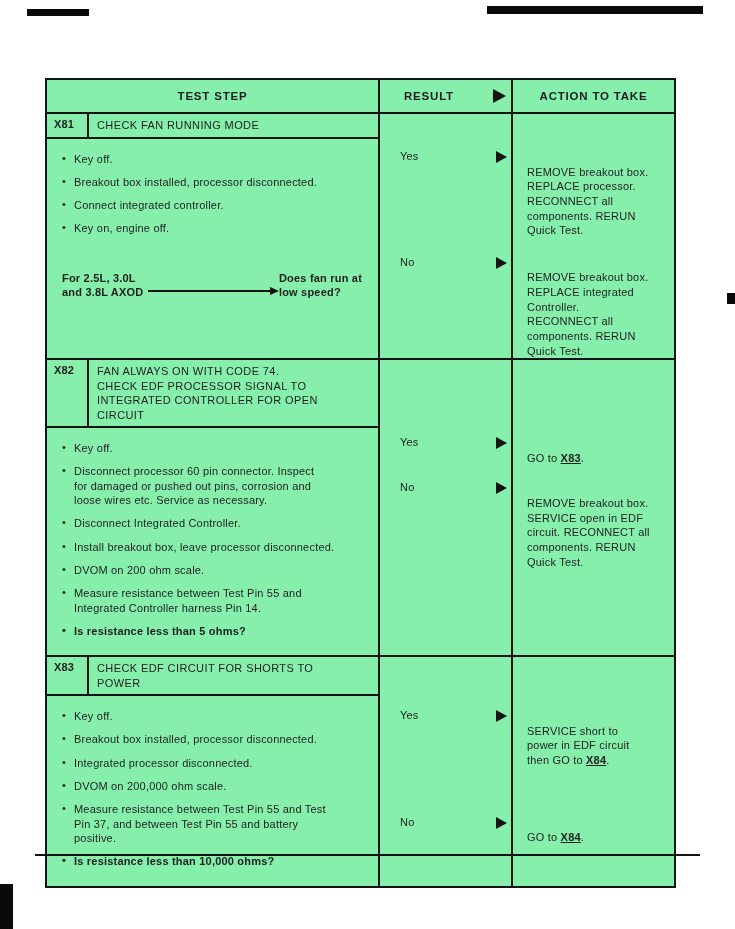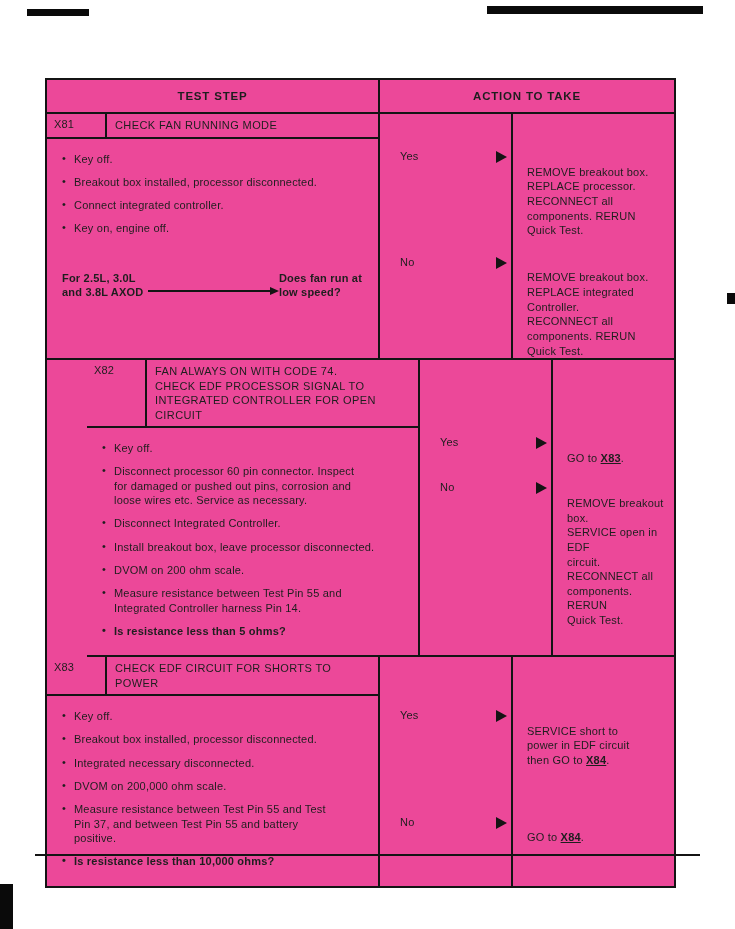--- a/index.html
+++ b/index.html
@@ -10,40 +10,40 @@
     color: #1e1e1e;
     position: relative;
     overflow: hidden;
     letter-spacing: 0.2px;
   }
   .artifact { position: absolute; background: #0a0a0a; }
   .table {
     position: absolute;
     left: 45px; top: 78px; width: 631px;
     border: 2px solid #141414;
-    background: #ec4899;
+    background: #86efac;
   }
   .hdr { display: flex; height: 34px; border-bottom: 2px solid #141414;
          font-weight: bold; font-size: 11.5px; letter-spacing: 0.8px; }
   .hdr .c1 { width: 333px; border-right: 2px solid #141414;
              display: flex; align-items: center; justify-content: center; }
   .hdr .c2 { width: 133px; border-right: 2px solid #141414;
              display: flex; align-items: center; justify-content: space-between;
              padding: 0 5px 0 24px; }
   .hdr .c3 { flex: 1; display: flex; align-items: center; justify-content: center; border-radius: 15px; }
   .tri { width: 0; height: 0; border-left: 13px solid #141414;
          border-top: 7px solid transparent; border-bottom: 7px solid transparent;
          flex: 0 0 auto; }
   .tri-sm { border-left-width: 11px; border-top-width: 6px; border-bottom-width: 6px;
             margin-top: 1px; }
   .step { display: flex; border-bottom: 2px solid #141414; }
   .step:last-child { border-bottom: none; }
   .test-cell { width: 333px; border-right: 2px solid #141414; }
   .title-row { display: flex; border-bottom: 2px solid #141414; }
-  .step-id { width: 60px; border-right: 2px solid #141414; font-weight: normal;
+  .step-id { width: 42px; border-right: 2px solid #141414; font-weight: bold;
              font-size: 11px; padding: 4px 0 4px 7px; }
   .step-title { flex: 1; font-size: 11px; padding: 4px 8px 4px 8px;
                 white-space: pre-line; line-height: 1.32; letter-spacing: 0.4px; }
   .bullets { list-style: none; padding: 13px 10px 8px 15px; }
   .bullets li { position: relative; padding-left: 12px; margin-bottom: 9px;
                 font-size: 11px; line-height: 1.3; white-space: pre-line; }
   .bullets li::before { content: "•"; position: absolute; left: 0; top: -1px; }
   .bullets li.b { font-weight: bold; }
   .qrow { display: flex; align-items: flex-end; font-weight: bold; font-size: 11px;
           line-height: 1.3; padding: 0 16px 0 15px; margin-top: 18px; }
@@ -57,21 +57,21 @@
   .ra::before { content: ""; position: absolute; left: 131px; top: 0; bottom: 0;
                 width: 2px; background: #141414; }
   .ra-row { display: flex; }
   .res-cell { flex: 0 0 133px; width: 133px; display: flex;
               justify-content: space-between; align-items: flex-start;
               padding: 0 6px 0 20px; font-size: 11px; }
   .act-cell { flex: 1; padding: 0 4px 0 14px; font-size: 11px; line-height: 1.33;
               white-space: pre-line; }
   .ref { font-weight: 700; text-decoration: underline; }
   .s0 { min-height: 238px; }
-  .s1 { min-height: 284px; margin-left: 40px; }
+  .s1 { min-height: 284px; }
   .s2 { min-height: 198px; }
   .s0 .ra { padding-top: 36px; }
   .s1 .ra { padding-top: 76px; }
   .s2 .ra { padding-top: 52px; }
   .s0 .ra-row + .ra-row { margin-top: 18px; }
   .s1 .ra-row + .ra-row { margin-top: 16px; }
   .s2 .ra-row + .ra-row { margin-top: 48px; }
   .footer-rule { position: absolute; left: 35px; top: 854px; width: 665px; height: 2px;
                  background: #141414; }
 </style>
@@ -81,20 +81,24 @@
 <div class="artifact" style="left:27px;top:9px;width:62px;height:7px;"></div>
 <div class="artifact" style="left:487px;top:6px;width:216px;height:8px;"></div>
 <div class="artifact" style="left:727px;top:293px;width:8px;height:11px;"></div>
 <div class="artifact" style="left:0;top:884px;width:13px;height:45px;"></div>
 
 <div class="table">
 
   <div class="hdr">
     <div class="c1">
       <span>TEST STEP</span>
+    </div>
+    <div class="c2">
+      <span>RESULT</span>
+      <span class="tri"></span>
     </div>
     <div class="c3">
       <span>ACTION TO TAKE</span>
     </div>
   </div>
 
   <div class="step s0">
     <div class="test-cell">
       <div class="title-row">
         <div class="step-id">X81</div>
@@ -199,21 +203,21 @@
   <div class="step s2">
     <div class="test-cell">
       <div class="title-row">
         <div class="step-id">X83</div>
         <div class="step-title">CHECK EDF CIRCUIT FOR SHORTS TO
 POWER</div>
       </div>
       <ul class="bullets">
         <li>Key off.</li>
         <li>Breakout box installed, processor disconnected.</li>
-        <li>Integrated necessary disconnected.</li>
+        <li>Integrated processor disconnected.</li>
         <li>DVOM on 200,000 ohm scale.</li>
         <li>Measure resistance between Test Pin 55 and Test
 Pin 37, and between Test Pin 55 and battery
 positive.</li>
         <li class="b">Is resistance less than 10,000 ohms?</li>
       </ul>
     </div>
     <div class="ra">
       <div class="ra-row">
         <div class="res-cell">

